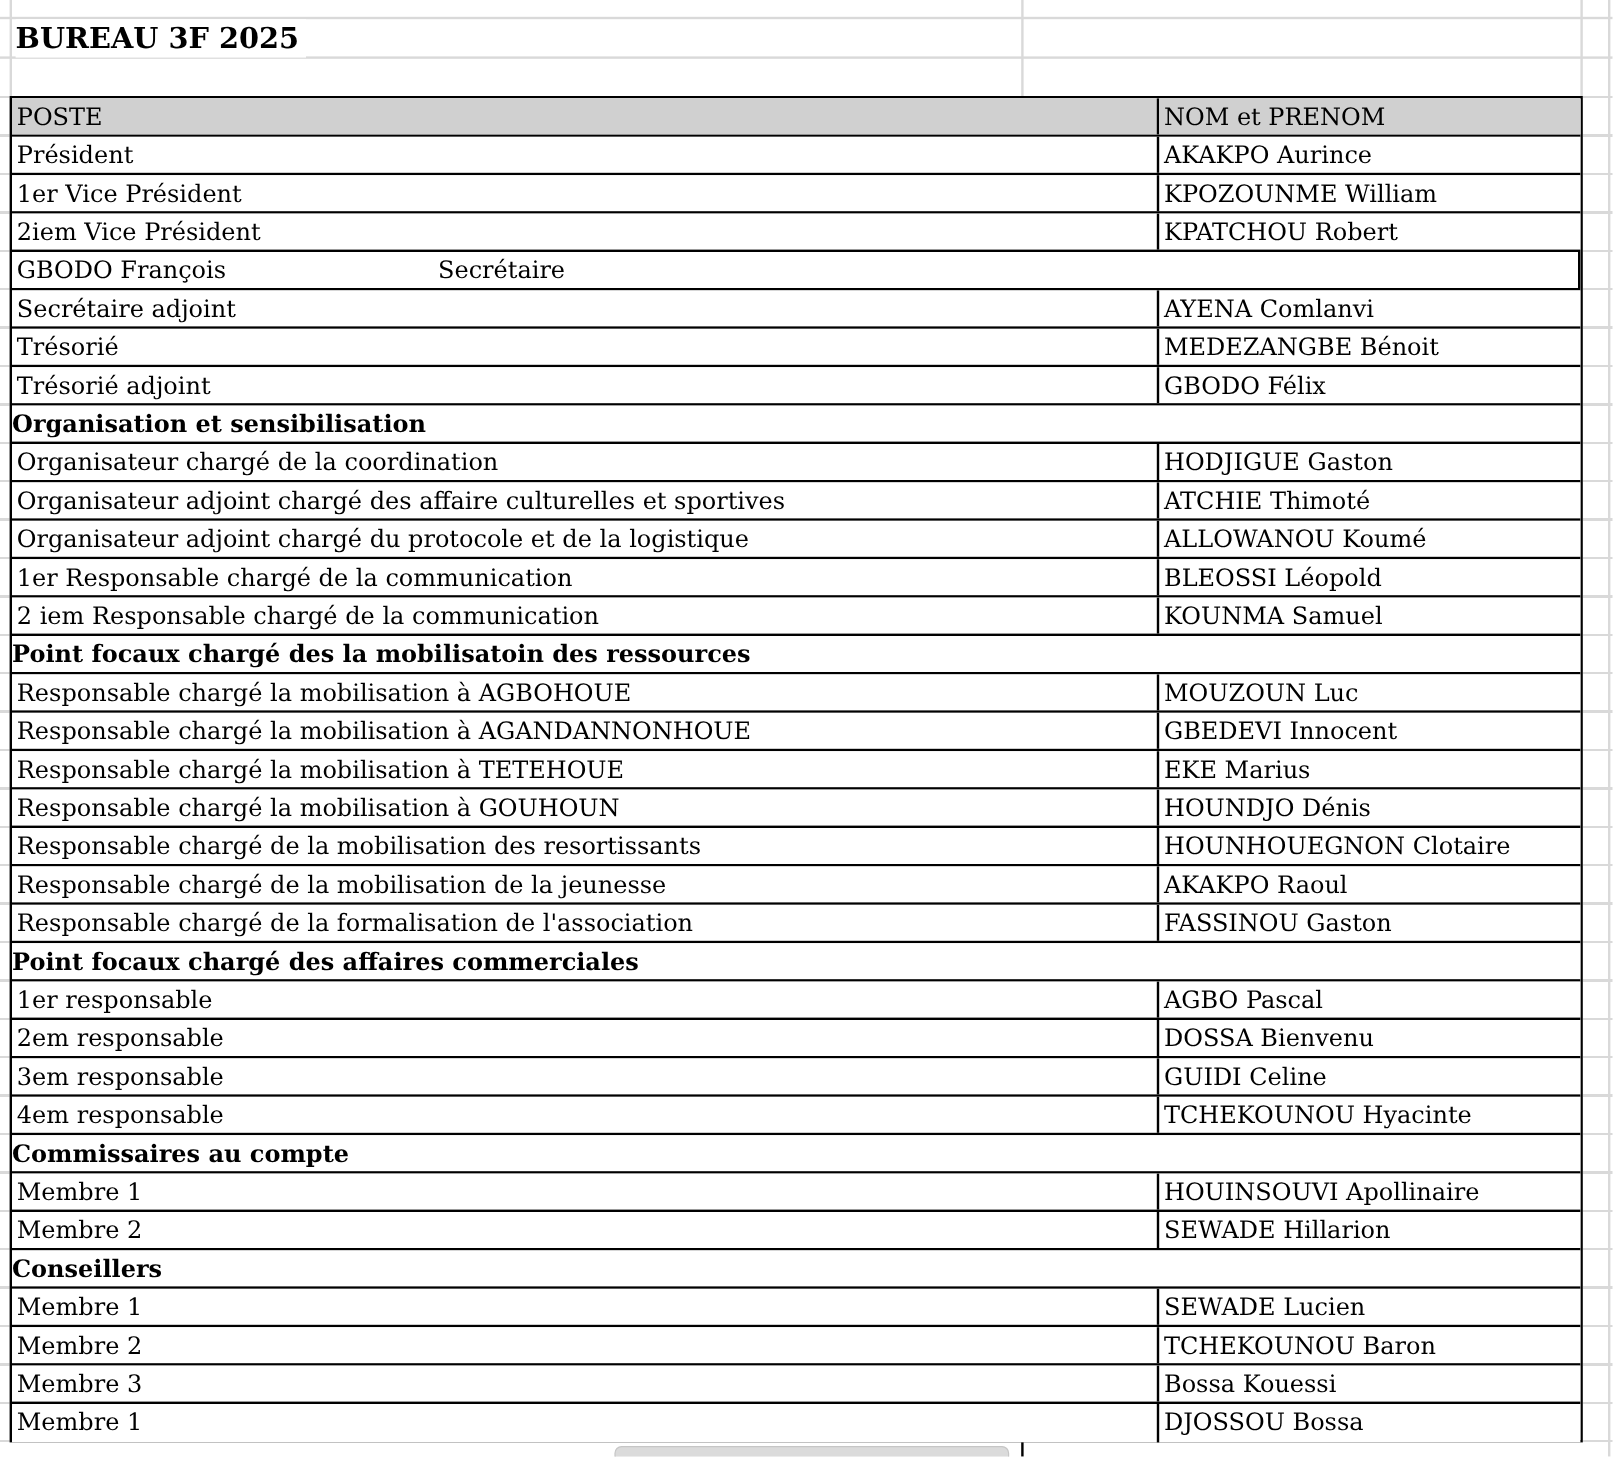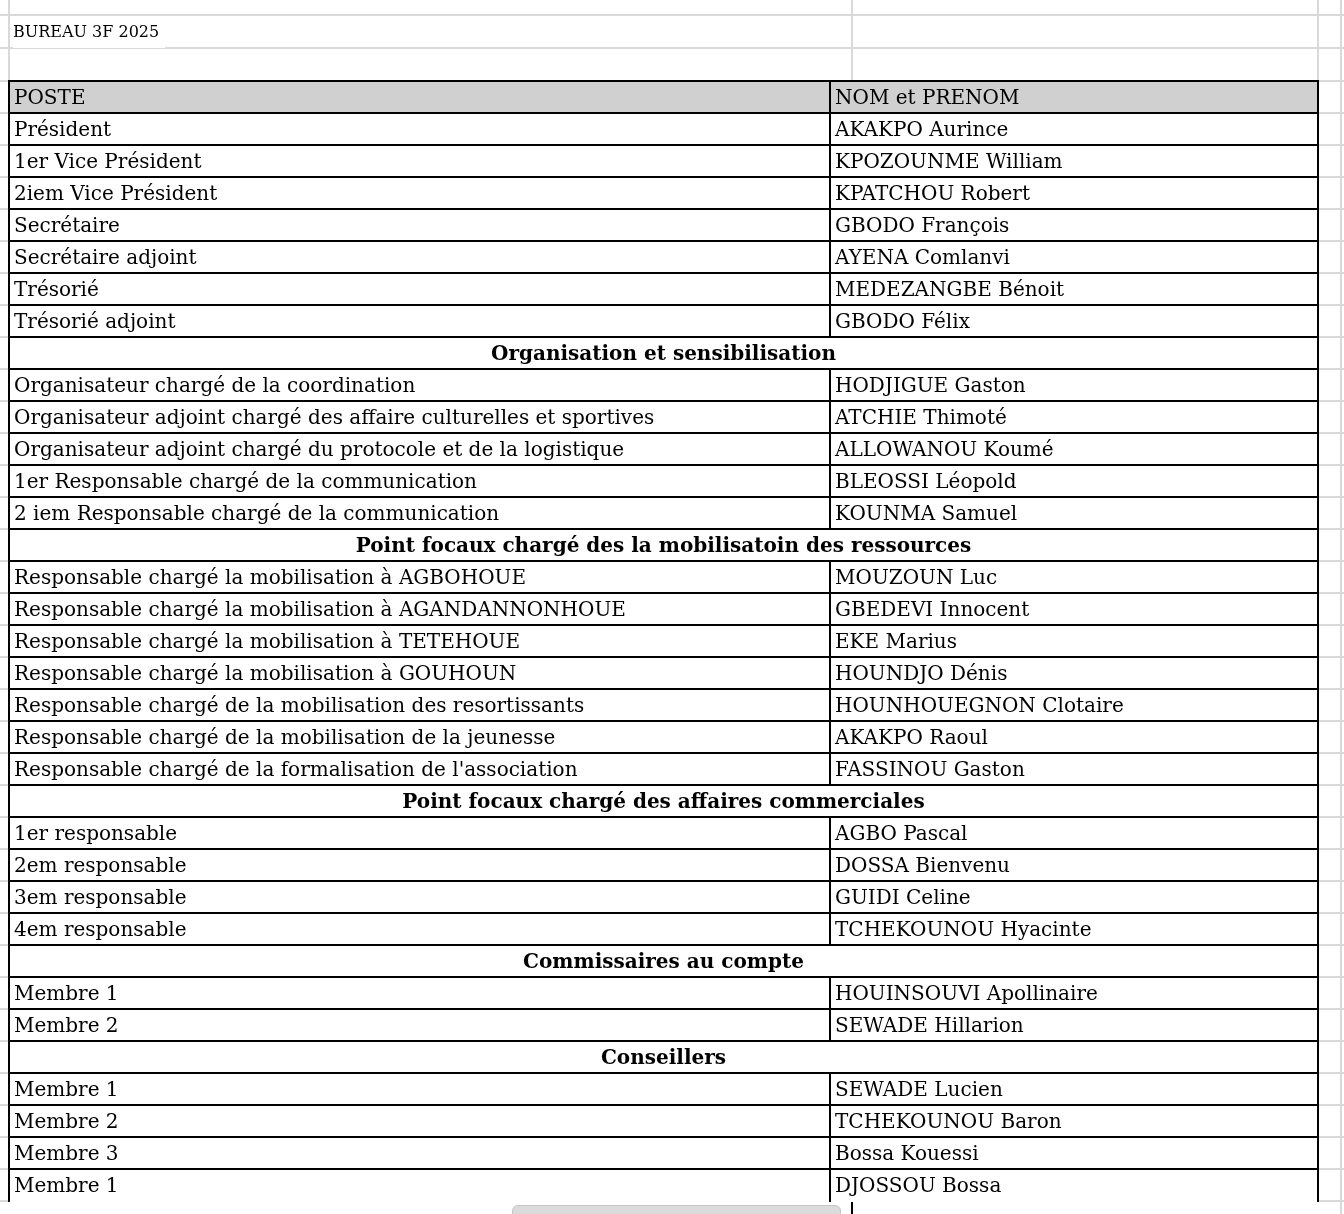--- a/index.html
+++ b/index.html
@@ -26,24 +26,25 @@
       var(--grid, #d9d9d9) 0px, var(--grid, #d9d9d9) 2px,
       transparent 2px, transparent 32px);
   }
   .stub { position: absolute; width: 2px; background: #000; }
 
   
   .title-cell {
     position: absolute;
     left: 13px; top: 16px; height: 32px;
     line-height: 32px;
-    font-size: 16px;
+    font-size: 24px;
     white-space: nowrap;
     background: #fff;
     padding-right: 6px;
+    font-weight: bold;
   }
 
   
   .bureau-table {
     position: absolute;
     left: 8px; top: 80px;
     width: 1311px; height: 1122px;
     border: 2px solid #000;
     background: #fff;
     display: flex;
@@ -58,26 +59,26 @@
   }
   .t-row:last-child { border-bottom: none; }
   .t-row.header .cell { background: var(--header-fill, #d0d0d0); }
   .cell {
     font-size: 20px;
     line-height: 30px;
     padding-left: 4px;
     white-space: nowrap;
     overflow: hidden;
   }
-  .cell.poste { width: 821px; border-right: 2px solid #000; }
+  .cell.poste { width: 956px; border-right: 2px solid #000; }
   .cell.nom { flex: 1; }
   .t-row.section .cell {
     width: 100%;
     border-right: none;
-    text-align: center;
+    text-align: left;
     font-weight: bold;
     padding-left: 0;
   }
 
   
   .hscroll-thumb {
     position: absolute;
     left: 512px; top: 1205px;
     width: 329px; height: 16px;
     background: var(--thumb, #dbdbdb);
@@ -116,22 +117,22 @@
     <div class="cell poste">1er Vice Président</div>
     <div class="cell nom">KPOZOUNME William</div>
   </div>
 
   <div class="t-row">
     <div class="cell poste">2iem Vice Président</div>
     <div class="cell nom">KPATCHOU Robert</div>
   </div>
 
   <div class="t-row">
+    <div class="cell nom">GBODO François</div>
     <div class="cell poste">Secrétaire</div>
-    <div class="cell nom">GBODO François</div>
   </div>
 
   <div class="t-row">
     <div class="cell poste">Secrétaire adjoint</div>
     <div class="cell nom">AYENA Comlanvi</div>
   </div>
 
   <div class="t-row">
     <div class="cell poste">Trésorié</div>
     <div class="cell nom">MEDEZANGBE Bénoit</div>

